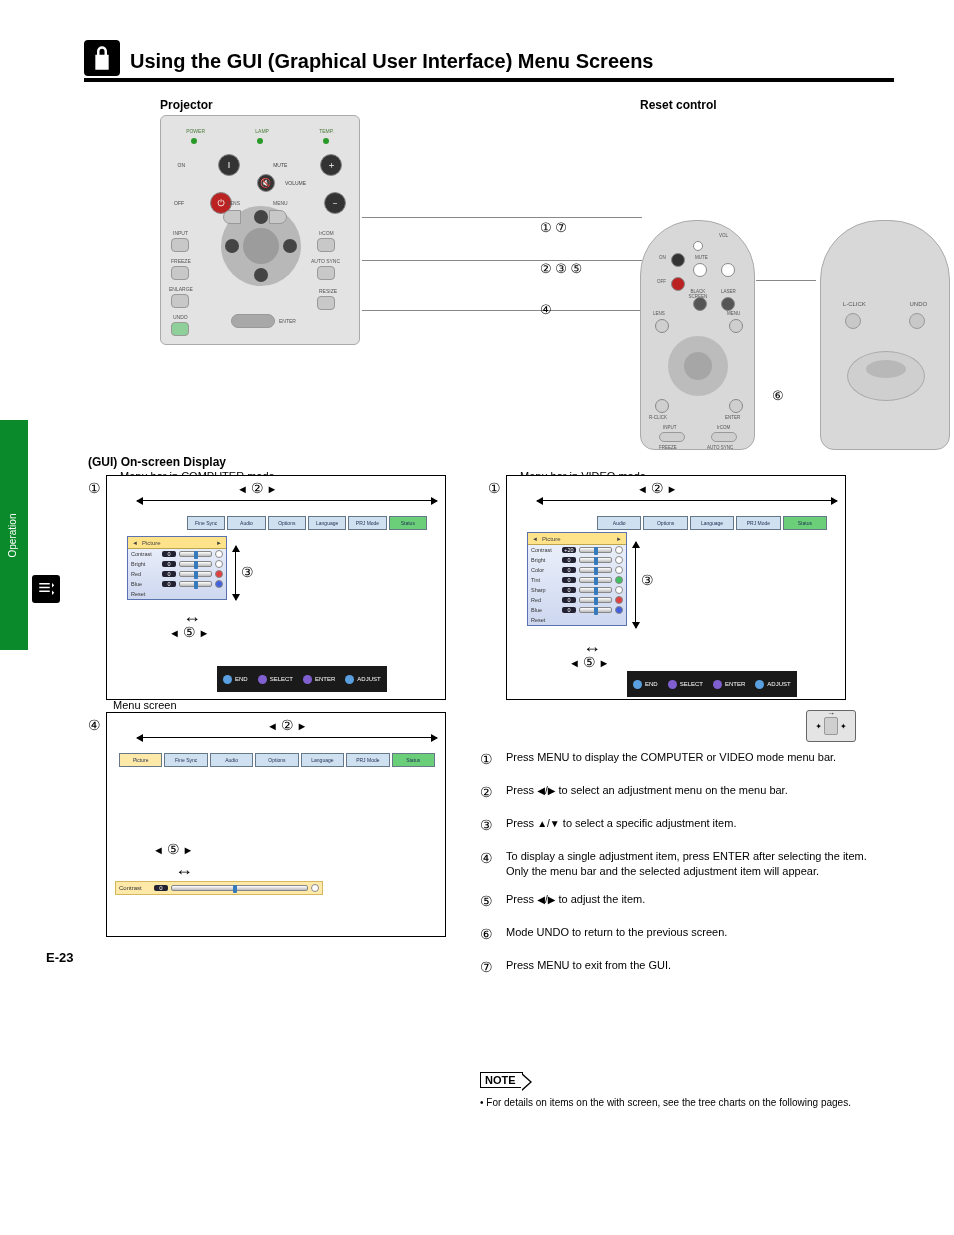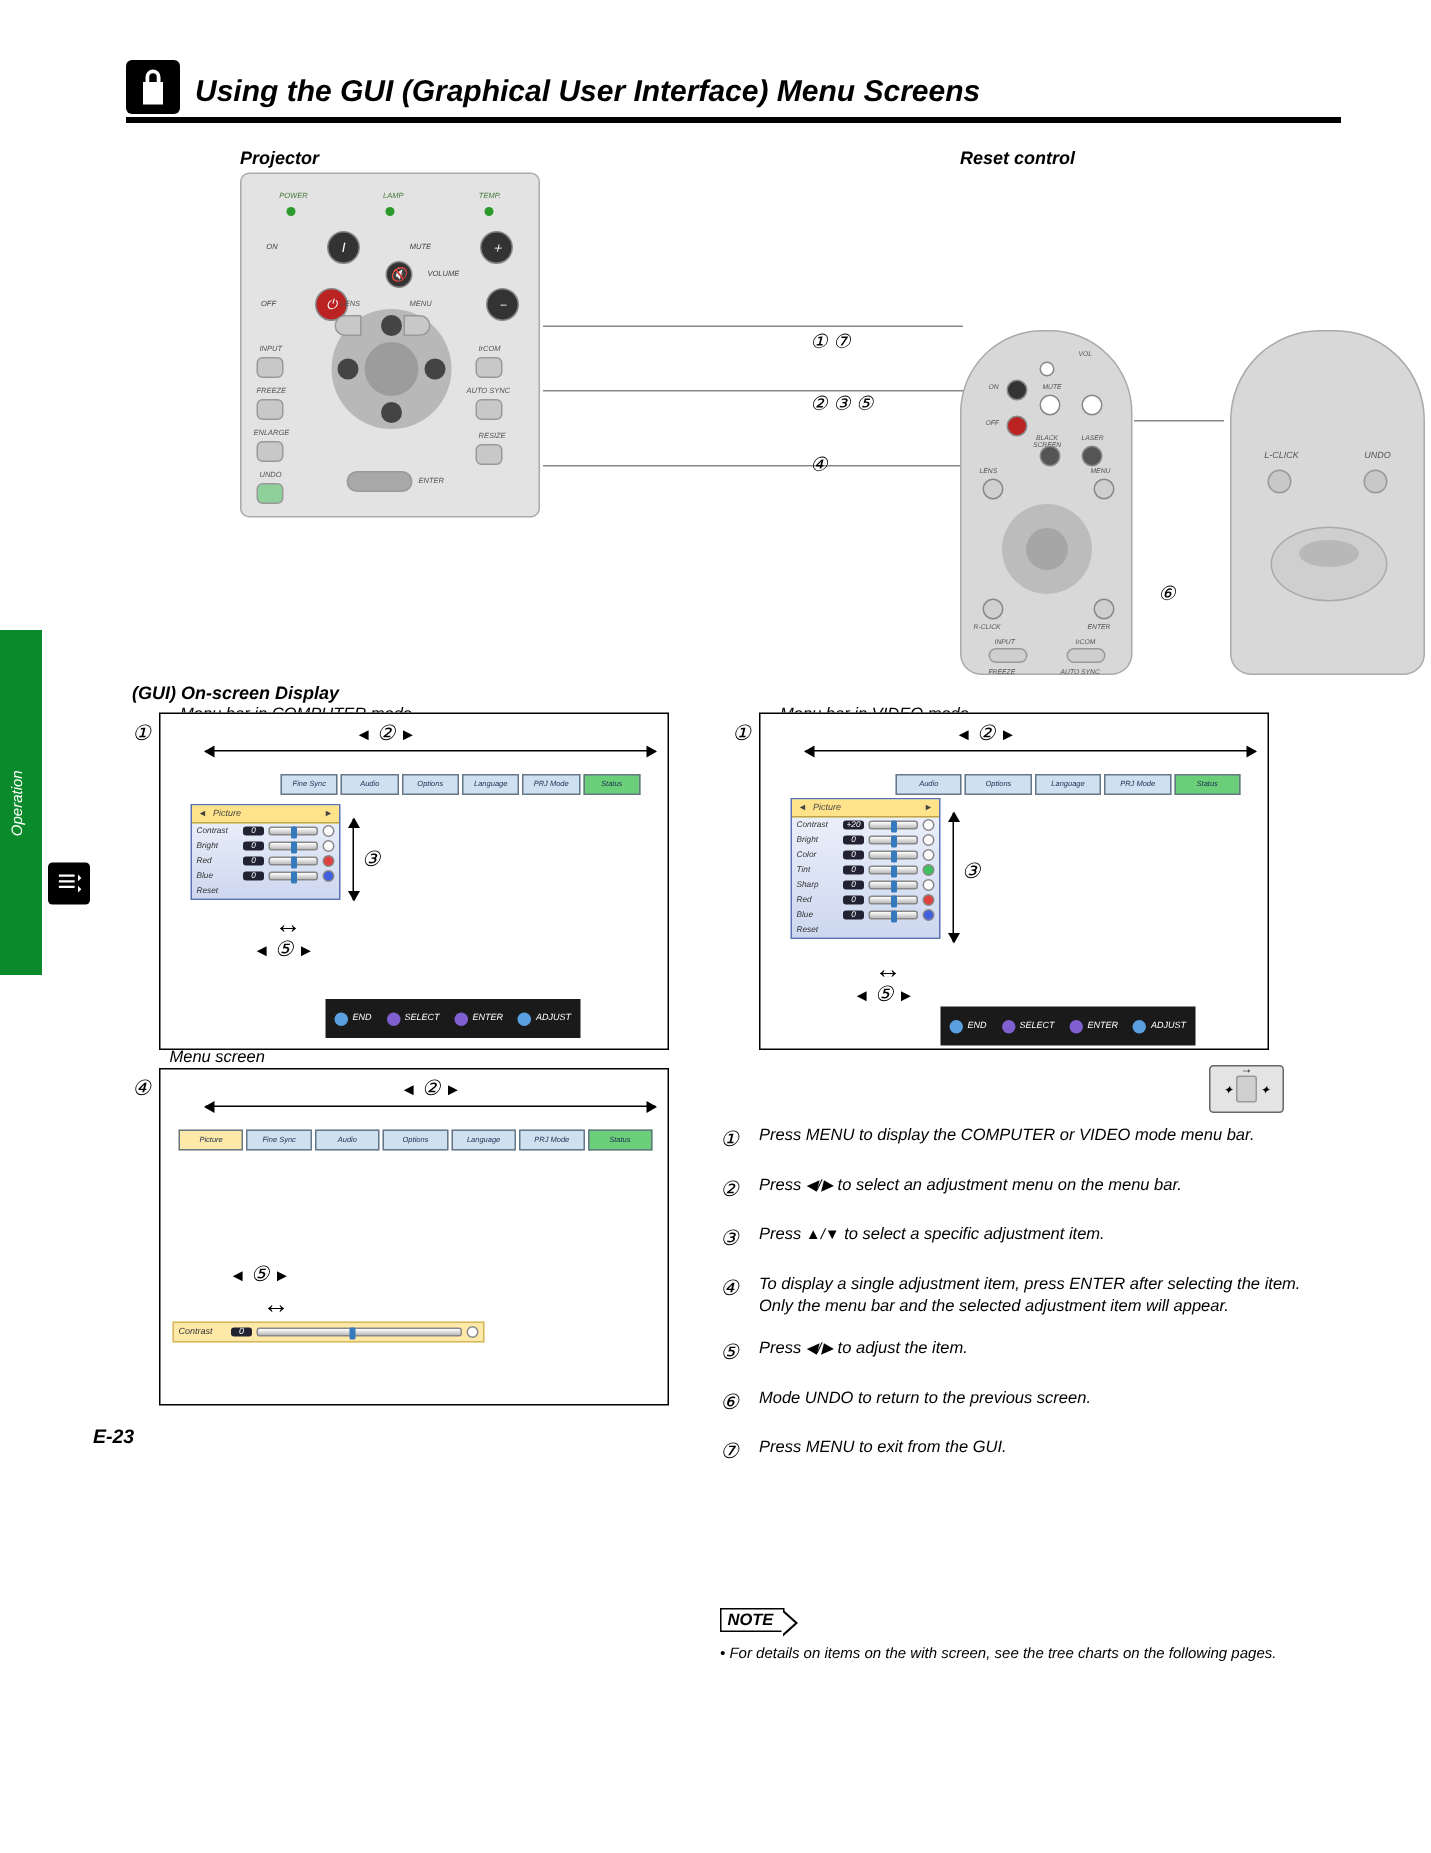--- a/index.html
+++ b/index.html
@@ -1,17 +1,17 @@
 <!DOCTYPE html>
 <html><head>
 <meta charset="utf-8">
 <style>
   * { margin:0; padding:0; box-sizing:border-box; }
   body { font-family: Arial, Helvetica, sans-serif; font-size:11px; color:#000; background:#fff; width:954px; height:1235px; position:relative; }
-  .page { position:relative; width:954px; height:989px;font-style:italic; }
+  .page { position:relative; width:954px; height:989px; }
 
   
   .key-icon { position:absolute; left:84px; top:40px; width:36px; height:36px; background:#000; border-radius:4px; display:flex; align-items:center; justify-content:center; }
   .key-icon svg { width:20px; height:24px; fill:#fff; }
   .heading { position:absolute; left:130px; top:50px; font-size:20px; font-weight:bold; }
   .hrule { position:absolute; left:84px; top:78px; right:60px; height:4px; background:#000; }
 
   
   .devices { position:absolute; left:150px; top:110px; width:700px; height:250px; }
   .panel { position:absolute; left:10px; top:5px; width:200px; height:230px; background:#e3e3e3; border:1px solid #aaa; border-radius:6px; }
@@ -88,21 +88,21 @@
   .step .txt { flex:1; }
   .arrow-inline { font-size:10px; }
 
   .note-tag { display:inline-block; border:1.5px solid #000; font-weight:bold; font-size:11px; padding:1px 6px 1px 4px; position:relative; }
   .note-tag::after { content:""; position:absolute; right:-10px; top:0; width:0; height:0; border-top:9px solid transparent; border-bottom:9px solid transparent; border-left:10px solid #000;}
   .note-tag::before{ content:""; position:absolute; right:-8px; top:1px; width:0; height:0; border-top:8px solid transparent; border-bottom:8px solid transparent; border-left:9px solid #fff; z-index:1;}
   .notes { position:absolute; left:480px; top:1090px; width:400px; font-size:10px; line-height:1.35; }
   .notes ul { list-style:none; margin-top:6px;}
   .notes li::before{ content:"• "; }
 
-  .page-num { position:absolute; left:46px; bottom:24px; font-size:13px; font-weight:bold;margin-left:16px; }
+  .page-num { position:absolute; left:46px; bottom:24px; font-size:13px; font-weight:bold; }
 
   
   .dpad { position:absolute; width:80px; height:80px; top:90px; left:60px; border-radius:50%; background:#b8b8b8; }
   .dpad .center{position:absolute; top:22px; left:22px; width:36px; height:36px; border-radius:50%; background:#9c9c9c;}
   .dpad .arr{ position:absolute; width:14px; height:14px; background:#444; border-radius:50%;}
   .dpad .up{top:4px; left:33px;} .dpad .dn{bottom:4px; left:33px;} .dpad .lf{left:4px; top:33px;} .dpad .rt{right:4px; top:33px;}
 
   .small-label{ font-size:5px; color:#555; position:absolute; }
   .tiny-btn{ width:18px; height:14px; border-radius:4px; background:#c8c8c8; border:1px solid #999; position:absolute;}
 

